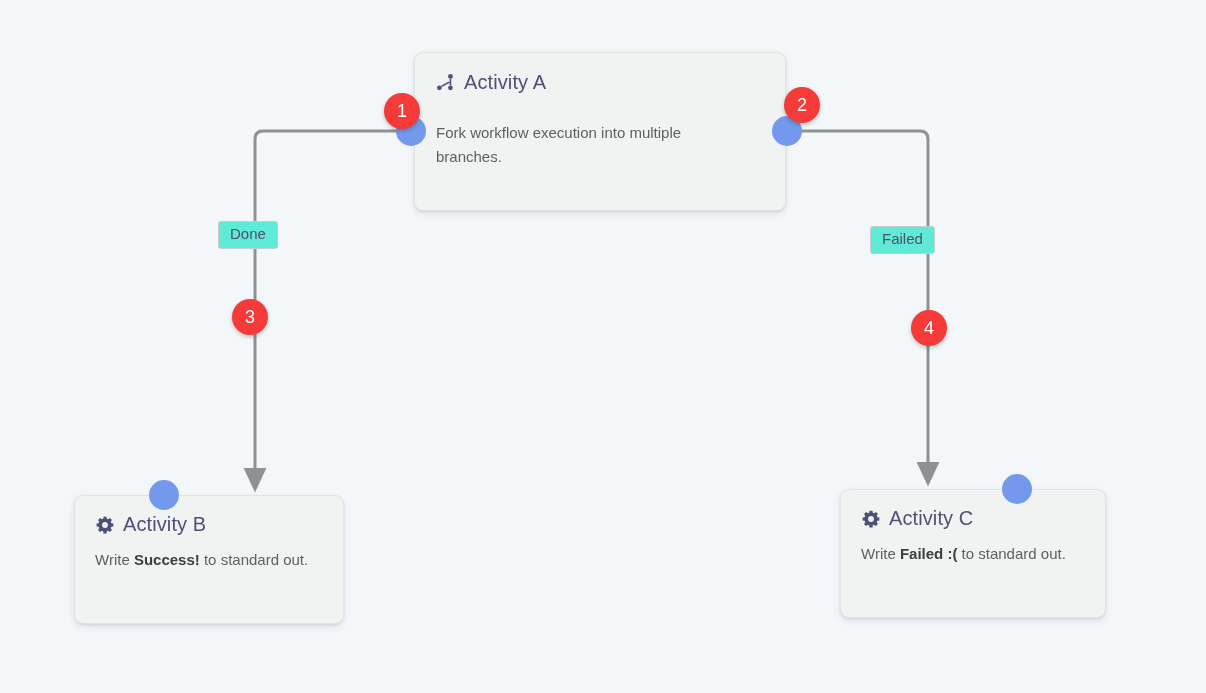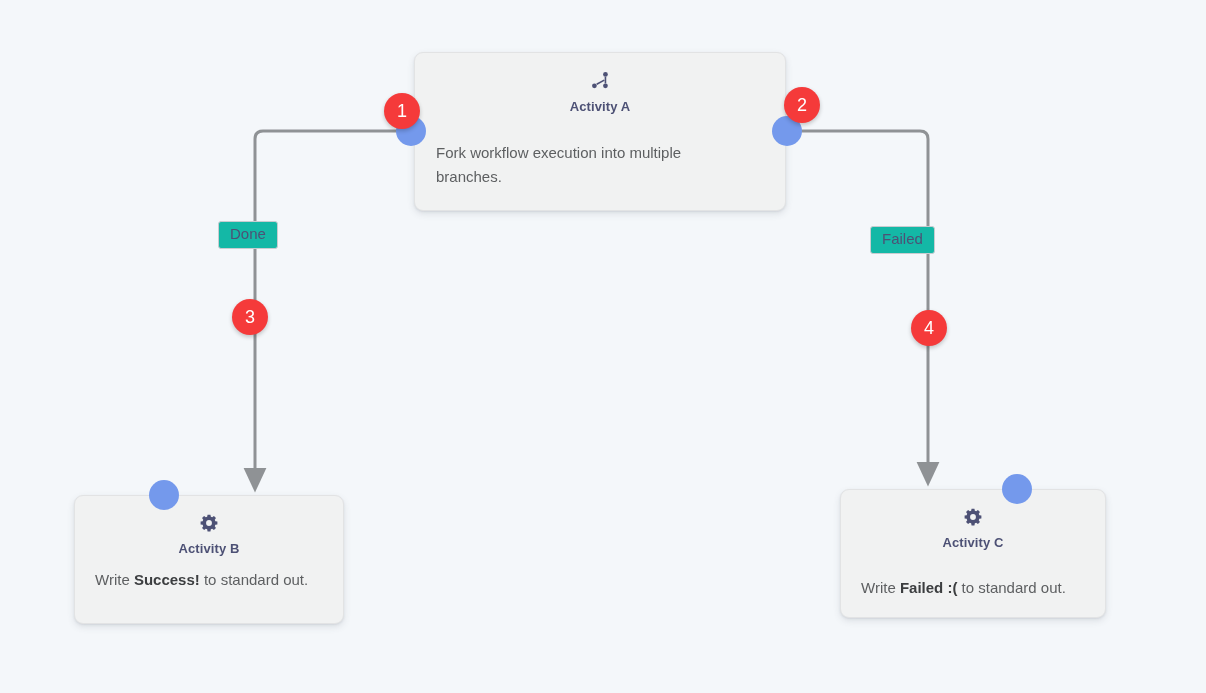--- a/index.html
+++ b/index.html
@@ -35,24 +35,23 @@
     border: 1px solid #e2e3e4;
     border-radius: 9px;
     box-sizing: border-box;
     box-shadow: 0 3px 7px rgba(70,80,95,0.13), 0 1px 2px rgba(70,80,95,0.10);
   }
   .node-title {
     display: flex;
     align-items: center;
     gap: 9px;
     color: #4d5175;
-    font-size: 13px;
-    font-weight: bold;
+    font-size: 20px;
+    font-weight: normal;
     letter-spacing: 0.1px;
-    flex-direction: column;
   }
   .node-desc {
     color: #5d5f61;
     font-size: 15px;
     line-height: 1.58;
   }
   .node-desc b {
     color: #3c3e40;
     font-weight: bold;
   }
@@ -87,21 +86,21 @@
   #node-b .node-desc { margin-top: 12px; }
 
   
   #node-c {
     left: 840px;
     top: 489px;
     width: 266px;
     height: 129px;
     padding: 17px 20px 0 20px;
   }
-  #node-c .node-desc { margin-top: 26px; }
+  #node-c .node-desc { margin-top: 12px; }
 
   
   .port {
     position: absolute;
     width: 30px;
     height: 30px;
     border-radius: 50%;
     background: #7499ec;
     box-sizing: border-box;
   }
@@ -127,21 +126,21 @@
     line-height: 1;
   }
   #badge-1 { left: 384px; top: 93px; }
   #badge-2 { left: 784px; top: 87px; }
   #badge-3 { left: 232px; top: 299px; }
   #badge-4 { left: 911px; top: 310px; }
 
   
   .edge-label {
     position: absolute;
-    background: #14b8a6;
+    background: #5eead4;
     border: 1px solid #c9ccd0;
     border-radius: 3px;
     color: #4d5175;
     font-size: 15px;
     padding: 3px 11px 4px 11px;
     line-height: 1.25;
     box-sizing: border-box;
     white-space: nowrap;
   }
   #label-done   { left: 218px; top: 221px; }

